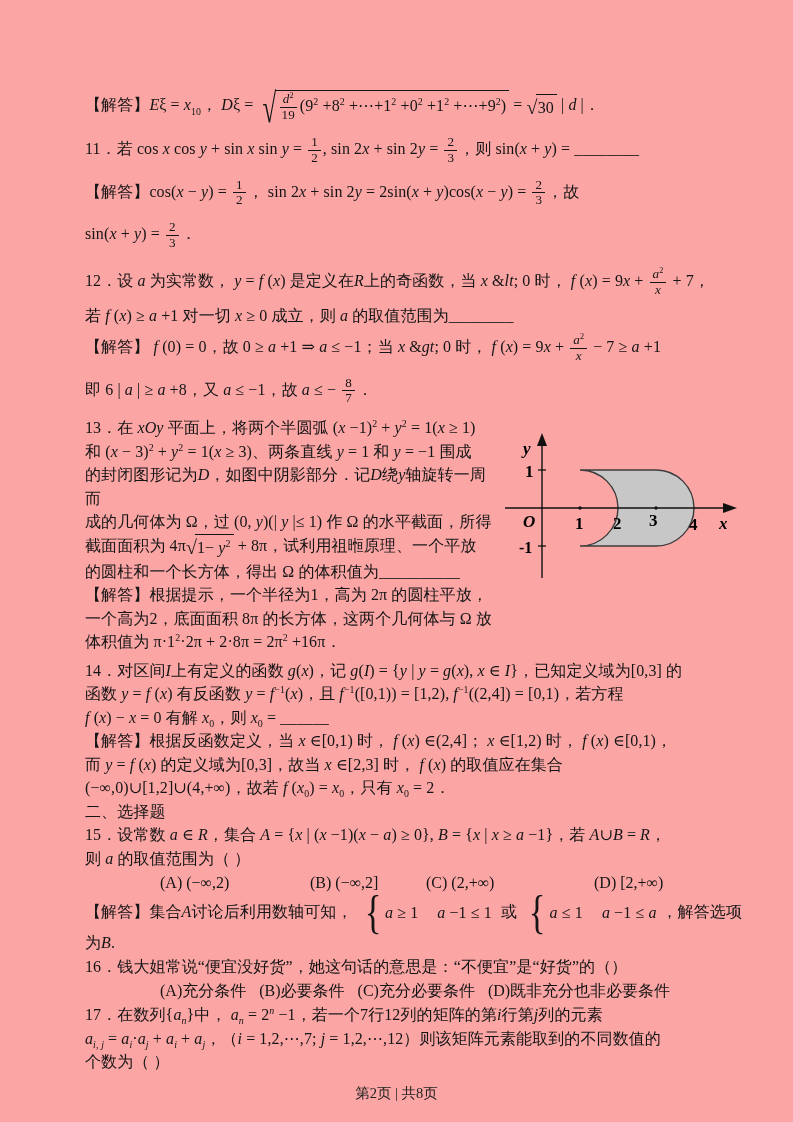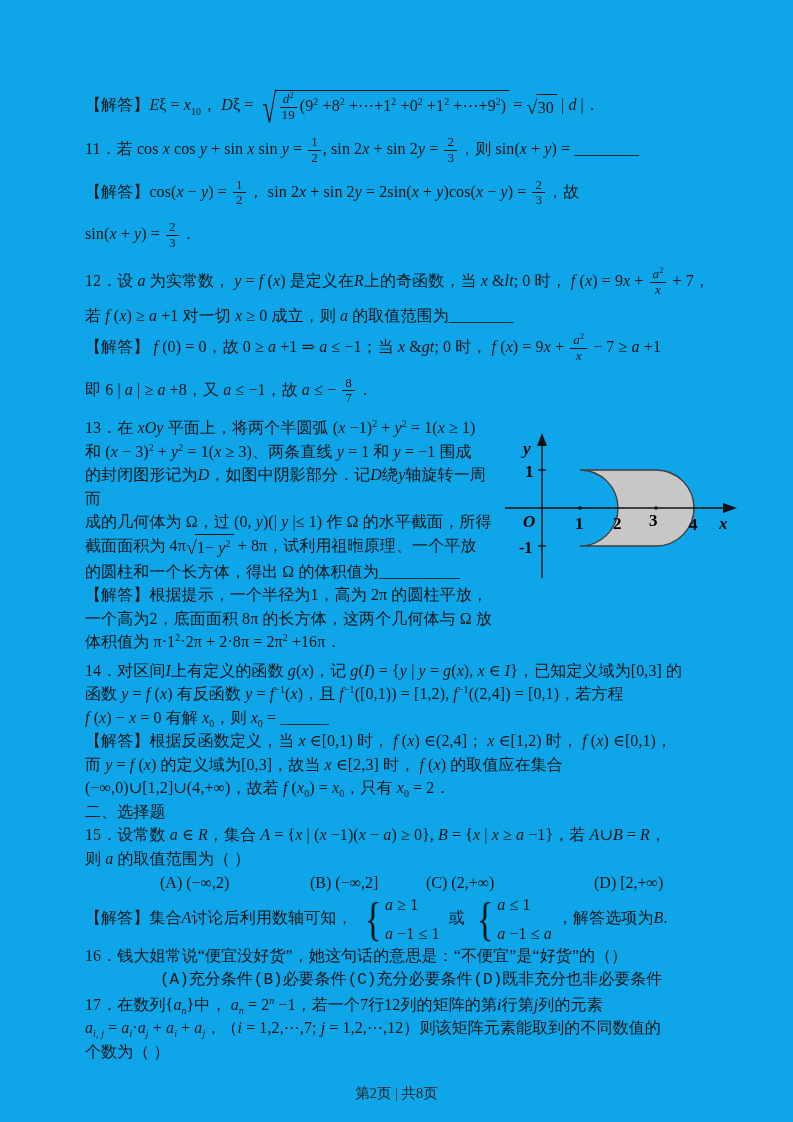--- a/index.html
+++ b/index.html
@@ -1,16 +1,16 @@
 <!DOCTYPE html>
 <html><head>
 <meta charset="utf-8">
 <style>
   html,body{margin:0;padding:0;background:#ffffff;}
-  .page{position:relative;width:793px;height:1122px;background:#0ea5e9;overflow:hidden;
+  .page{position:relative;width:793px;height:1122px;background:#fca5a5;overflow:hidden;
         font-family:"Liberation Serif","DejaVu Serif",serif;color:#151515;}
   .content{position:absolute;left:85px;top:84px;width:660px;}
   .ln{margin:0;font-size:16px;line-height:23.5px;letter-spacing:0.1px;}
   .sp{margin-top:5px;}
   .tallln{padding:6px 0;}
   i{font-style:italic;}
   sup{font-size:.62em;line-height:0;}
   sub{font-size:.62em;line-height:0;}
   
   .frac{display:inline-flex;flex-direction:column;align-items:center;vertical-align:middle;
@@ -18,32 +18,32 @@
   .frac>.fn{padding:0 3px;border-bottom:1.2px solid #151515;}
   .frac>.fd{padding:0 3px;}
   
   .sqrt{display:inline-flex;align-items:center;vertical-align:middle;white-space:nowrap;}
   .sqrt>.rad{font-size:1.25em;line-height:1;margin-right:-2px;}
   .sqrt>.vinc{border-top:1.3px solid #151515;padding:1px 3px 0 2px;}
   .sqrt.tall>.rad{font-size:2.6em;line-height:.8;transform:scaleX(.6) translateY(2px);margin-right:-6px;}
   
   .cases{display:inline-flex;align-items:center;vertical-align:middle;margin:0 5px;}
   .cases>.brace{font-size:2.9em;line-height:.78;font-weight:200;transform:scaleX(.75);margin-right:1px;}
-  .cases>.rows{display:inline-flex;flex-direction:column;gap:9px;}
+  .cases>.rows{display:inline-flex;flex-direction:row;gap:19px;align-items:flex-end;}
   .cases>.rows>span{display:block;line-height:1.25;}
   
   .q13{position:relative;margin-top:4px;}
   .q13 .narrow{width:414px;}
   .fig{position:absolute;right:6px;top:14px;width:242px;height:150px;}
   
   .opts{display:flex;padding-left:75px;font-size:16px;line-height:25px;gap:28px;}
   .opts15 .o1{width:122px;}
   .opts15 .o2{width:88px;}
   .opts15 .o3{width:140px;}
-  .opts16{gap:1px;font-family:Liberation Mono, monospace;}
+  .opts16{gap:13px;}
   .footer{position:absolute;left:0;right:0;top:1056px;text-align:center;font-size:14.5px;color:#222;margin-top:28px;}
 </style>
 </head>
 <body>
 
 <div class="page">
   <div class="content">
 
     <p class="ln tallln">【解答】<i>E</i>ξ = <i>x</i><sub>10</sub>，  <i>D</i>ξ = <span class="sqrt tall">
           <span class="rad">√</span>

